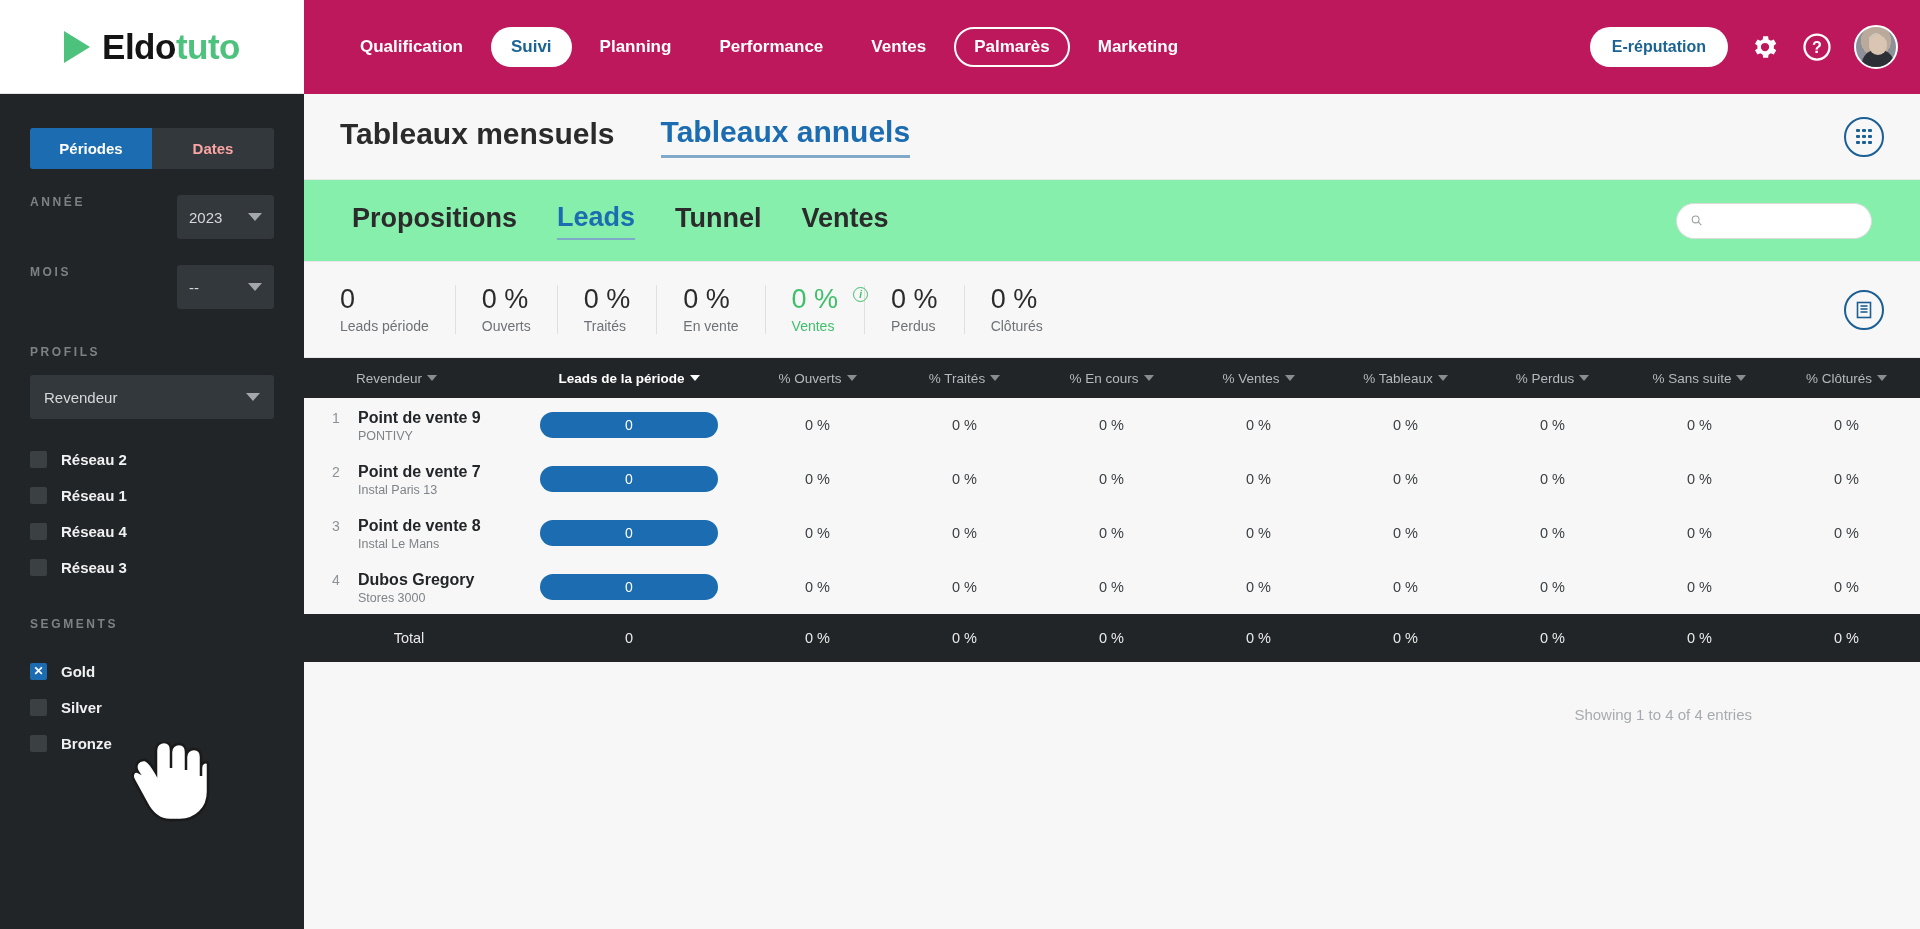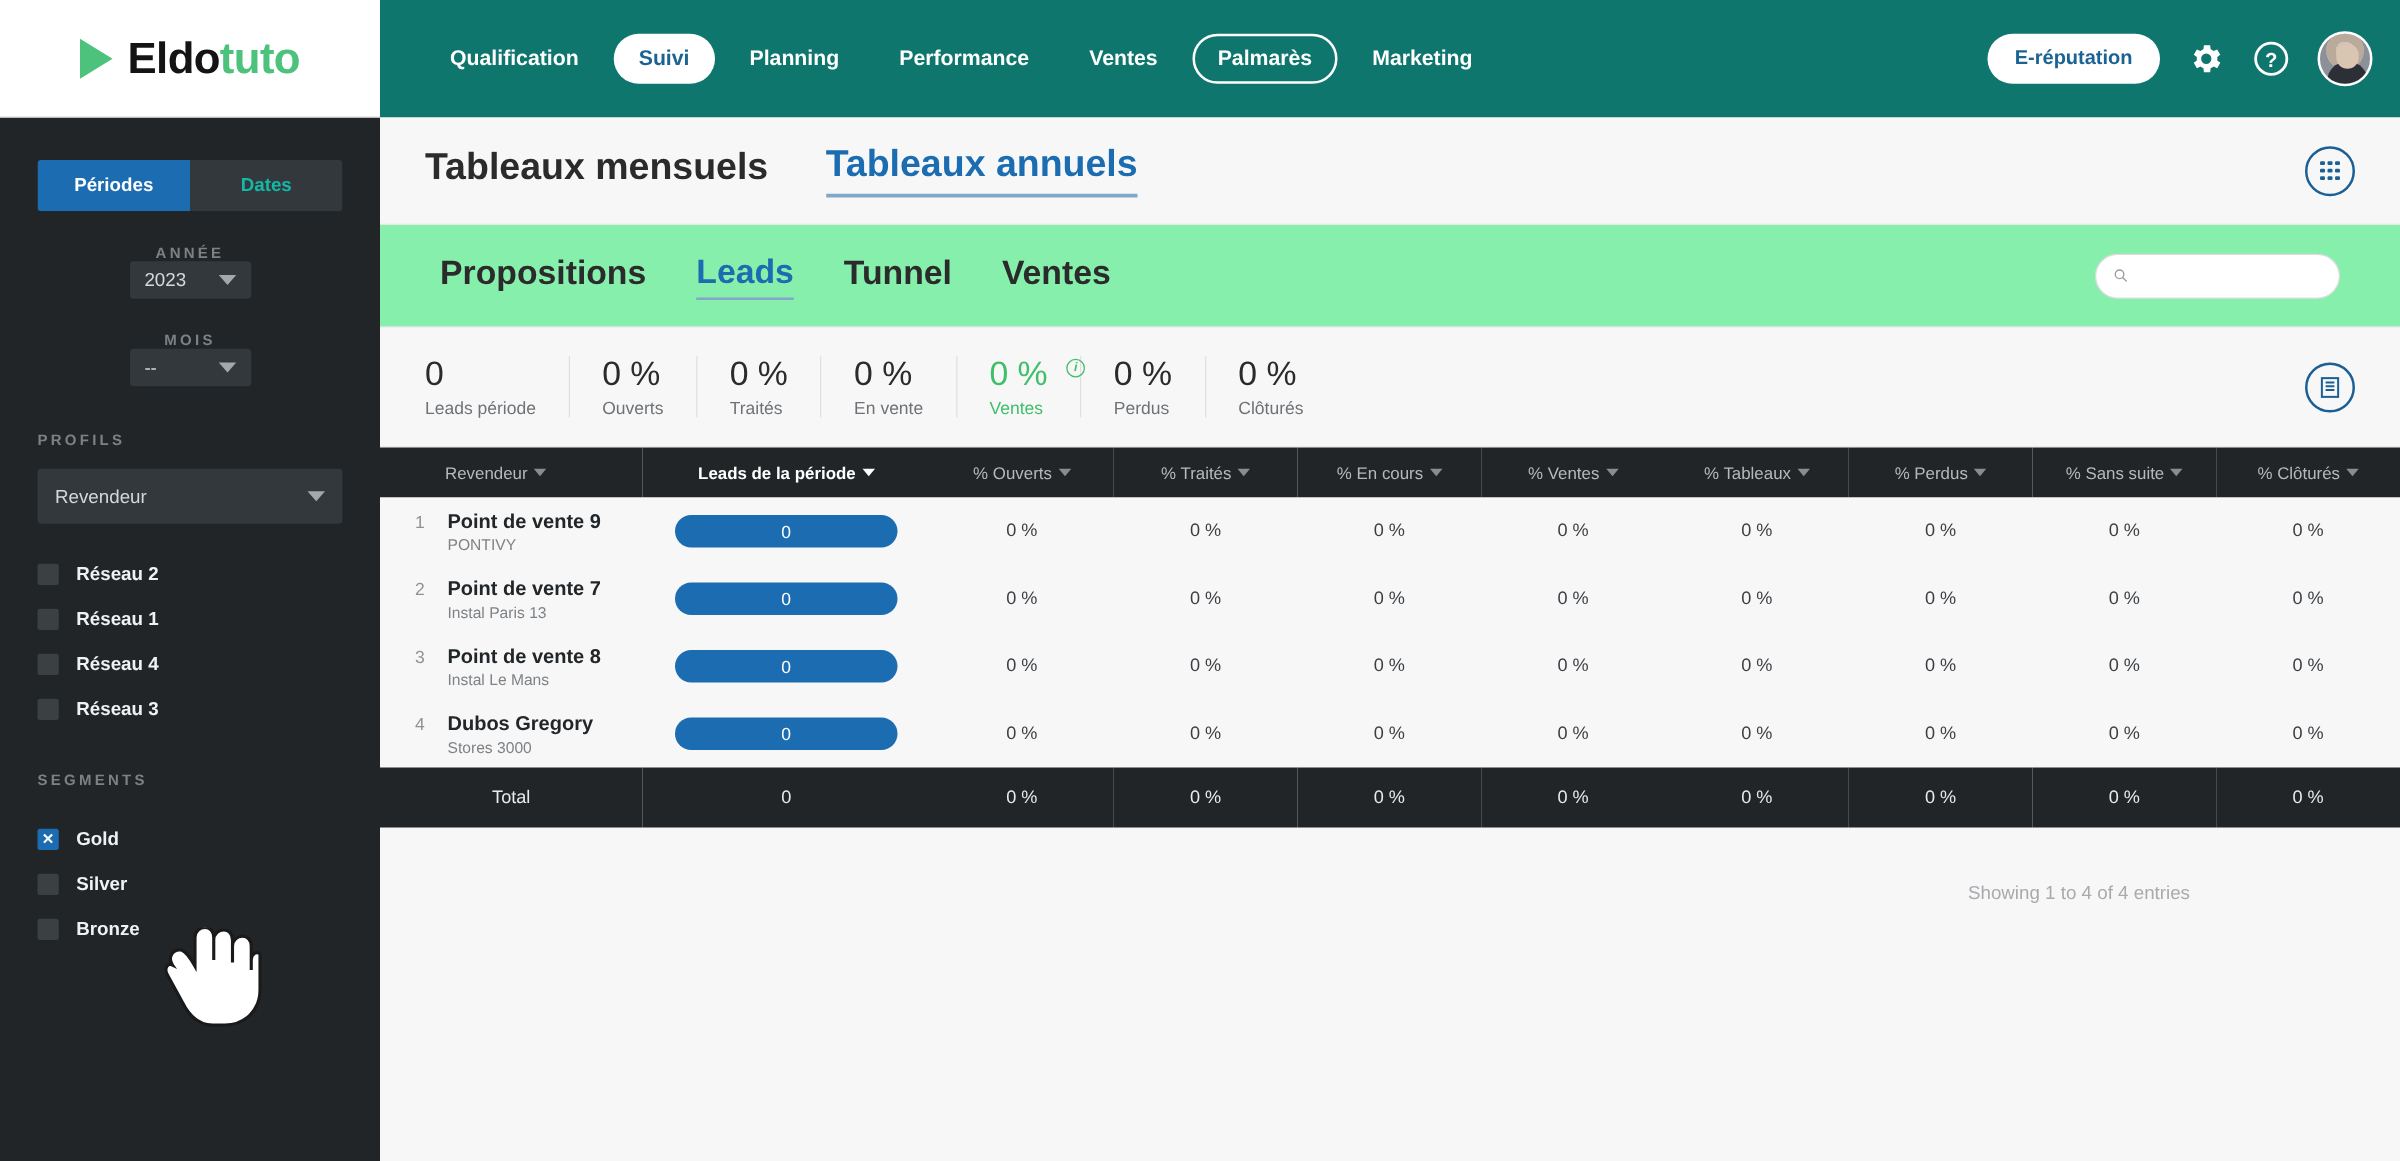--- a/index.html
+++ b/index.html
@@ -33,28 +33,28 @@
   .logo-text { font-size: 35px; font-weight: bold; letter-spacing: -0.5px; }
   .logo-eldo { color: #141414; }
   .logo-tuto { color: #4cc27c; }
 
   .seg-tabs {
     display: flex; margin: 34px 30px 0 30px;
     border-radius: 3px; overflow: hidden;
   }
   .seg-tab {
     flex: 1; text-align: center; padding: 12px 0;
-    font-size: 15px; font-weight: bold; color: #14b8a6;
+    font-size: 15px; font-weight: bold; color: #fca5a5;
     background: #33383c; cursor: pointer;
   }
   .seg-tab.active { background: #1b6cb0; color: #ffffff; }
 
   .field-row {
-    display: flex; align-items: center;
-    margin: 26px 30px 0 30px; height: 44px; flex-direction: column;
+    display: flex; align-items: flex-start;
+    margin: 26px 30px 0 30px; height: 44px;
   }
   .field-label {
     font-size: 12px; color: #7e8184; letter-spacing: 2.6px;
     font-weight: bold; flex: 1;
   }
   .select {
     width: 97px; height: 44px; background: #33383c;
     border-radius: 3px; display: flex; align-items: center;
     padding: 0 12px; cursor: pointer; position: relative;
   }
@@ -87,21 +87,21 @@
   }
   .cbox.checked { background: #1b6cb0; color: #ffffff; font-weight: bold; }
   .check-label { font-size: 15px; font-weight: bold; color: #f0f1f2; }
 
   .hand-cursor { position: absolute; left: 124px; top: 742px; z-index: 40; }
 
   
   .main { flex: 1; height: 929px; display: flex; flex-direction: column; background: #f7f7f7; }
 
   .topbar {
-    height: 94px; background: #0f766e;
+    height: 94px; background: #be185d;
     display: flex; align-items: center; padding: 0 22px 0 36px;
   }
   .nav { display: flex; align-items: center; gap: 8px; flex: 1; }
   .nav-item {
     font-size: 17px; color: #ffffff; font-weight: bold;
     padding: 10px 20px; border-radius: 22px; cursor: pointer;
     white-space: nowrap;
   }
   .nav-item.pill-solid { background: #ffffff; color: #1b6393; }
   .nav-item.pill-outline { border: 2px solid #ffffff; padding: 8px 18px; }

